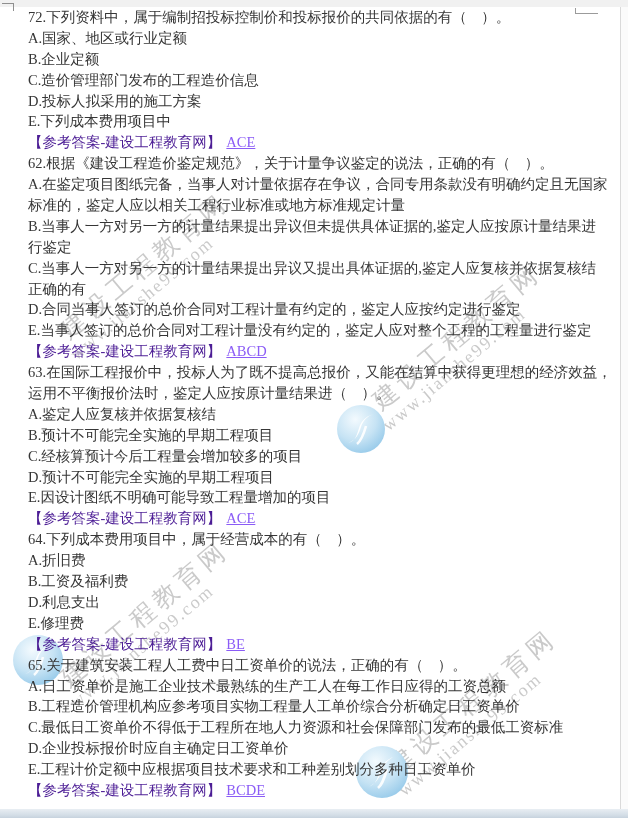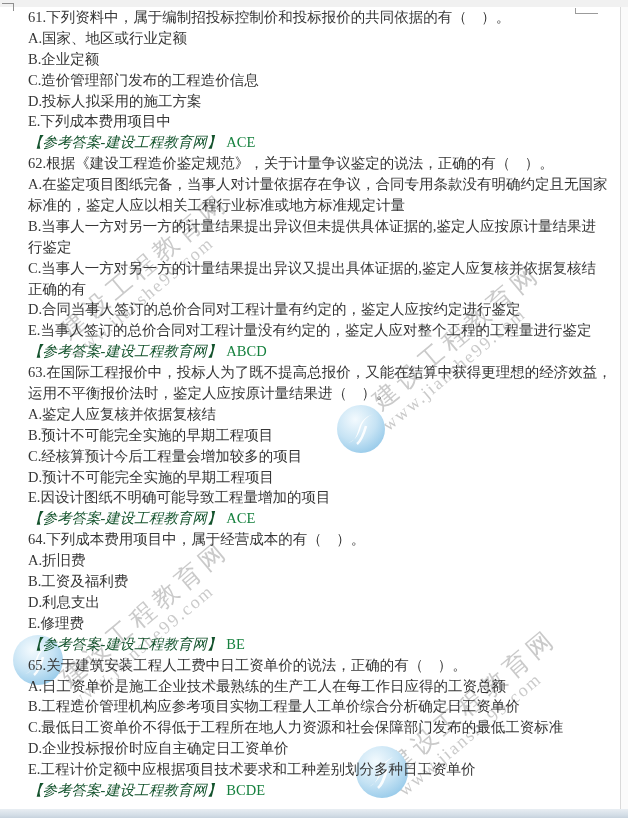--- a/index.html
+++ b/index.html
@@ -43,22 +43,22 @@
   .logo1 { left:336px; top:404px; }
   .logo2 { left:12px;  top:634px; }
   .logo3 { left:355px; top:745px; }
 
   
   .content {
     position:absolute; left:28px; top:7px; width:596px; z-index:2;
     font-size:14.5px; line-height:20.9px; color:#363636;
   }
   .line { height:20.9px; white-space:nowrap; overflow:visible; }
-  .ans-label { color:#14532d;font-style:italic; }
-  .ans-value { color:#15803d; margin-left:5px; }
+  .ans-label { color:#4c1d95; }
+  .ans-value { color:#8b5cf6; margin-left:5px;text-decoration:underline; }
 </style>
 </head>
 <body>
 
 <div class="wm-layer">
   <div class="wm wm1">
     <div class="l1">建设工程教育网</div>
     <div class="l2">www.jianshe99.com</div>
   </div>
   <div class="wm wm2">
@@ -92,21 +92,21 @@
     <path d="M -4,15 C 1,11 3,4 5,-3" stroke="#ffffff" stroke-width="2.6" fill="none" opacity="0.9"></path>
   </svg>
   <svg class="logo logo3" width="54" height="54" viewBox="-27 -27 54 54">
     <circle r="26" fill="url(#sph1)"></circle>
     <path d="M -14,15 C -6,13 -4,5 -2,-1 C 0,-7 4,-13 14,-16 C 7,-14 2,-8 0,-2 C -2,5 -6,12 -14,15 Z" fill="#ffffff" opacity="0.95"></path>
     <path d="M -4,16 C 1,12 3,4 5,-3" stroke="#ffffff" stroke-width="2.8" fill="none" opacity="0.9"></path>
   </svg>
 </div>
 
 <div class="content">
-    <div class="line">61.下列资料中，属于编制招投标控制价和投标报价的共同依据的有（　）。</div>
+    <div class="line">72.下列资料中，属于编制招投标控制价和投标报价的共同依据的有（　）。</div>
     <div class="line">A.国家、地区或行业定额</div>
     <div class="line">B.企业定额</div>
     <div class="line">C.造价管理部门发布的工程造价信息</div>
     <div class="line">D.投标人拟采用的施工方案</div>
     <div class="line">E.下列成本费用项目中</div>
     <div class="line"><span class="ans-label">【参考答案-建设工程教育网】</span><span class="ans-value">ACE</span></div>
     <div class="line">62.根据《建设工程造价鉴定规范》，关于计量争议鉴定的说法，正确的有（　）。</div>
     <div class="line">A.在鉴定项目图纸完备，当事人对计量依据存在争议，合同专用条款没有明确约定且无国家</div>
     <div class="line">标准的，鉴定人应以相关工程行业标准或地方标准规定计量</div>
     <div class="line">B.当事人一方对另一方的计量结果提出异议但未提供具体证据的,鉴定人应按原计量结果进</div>

